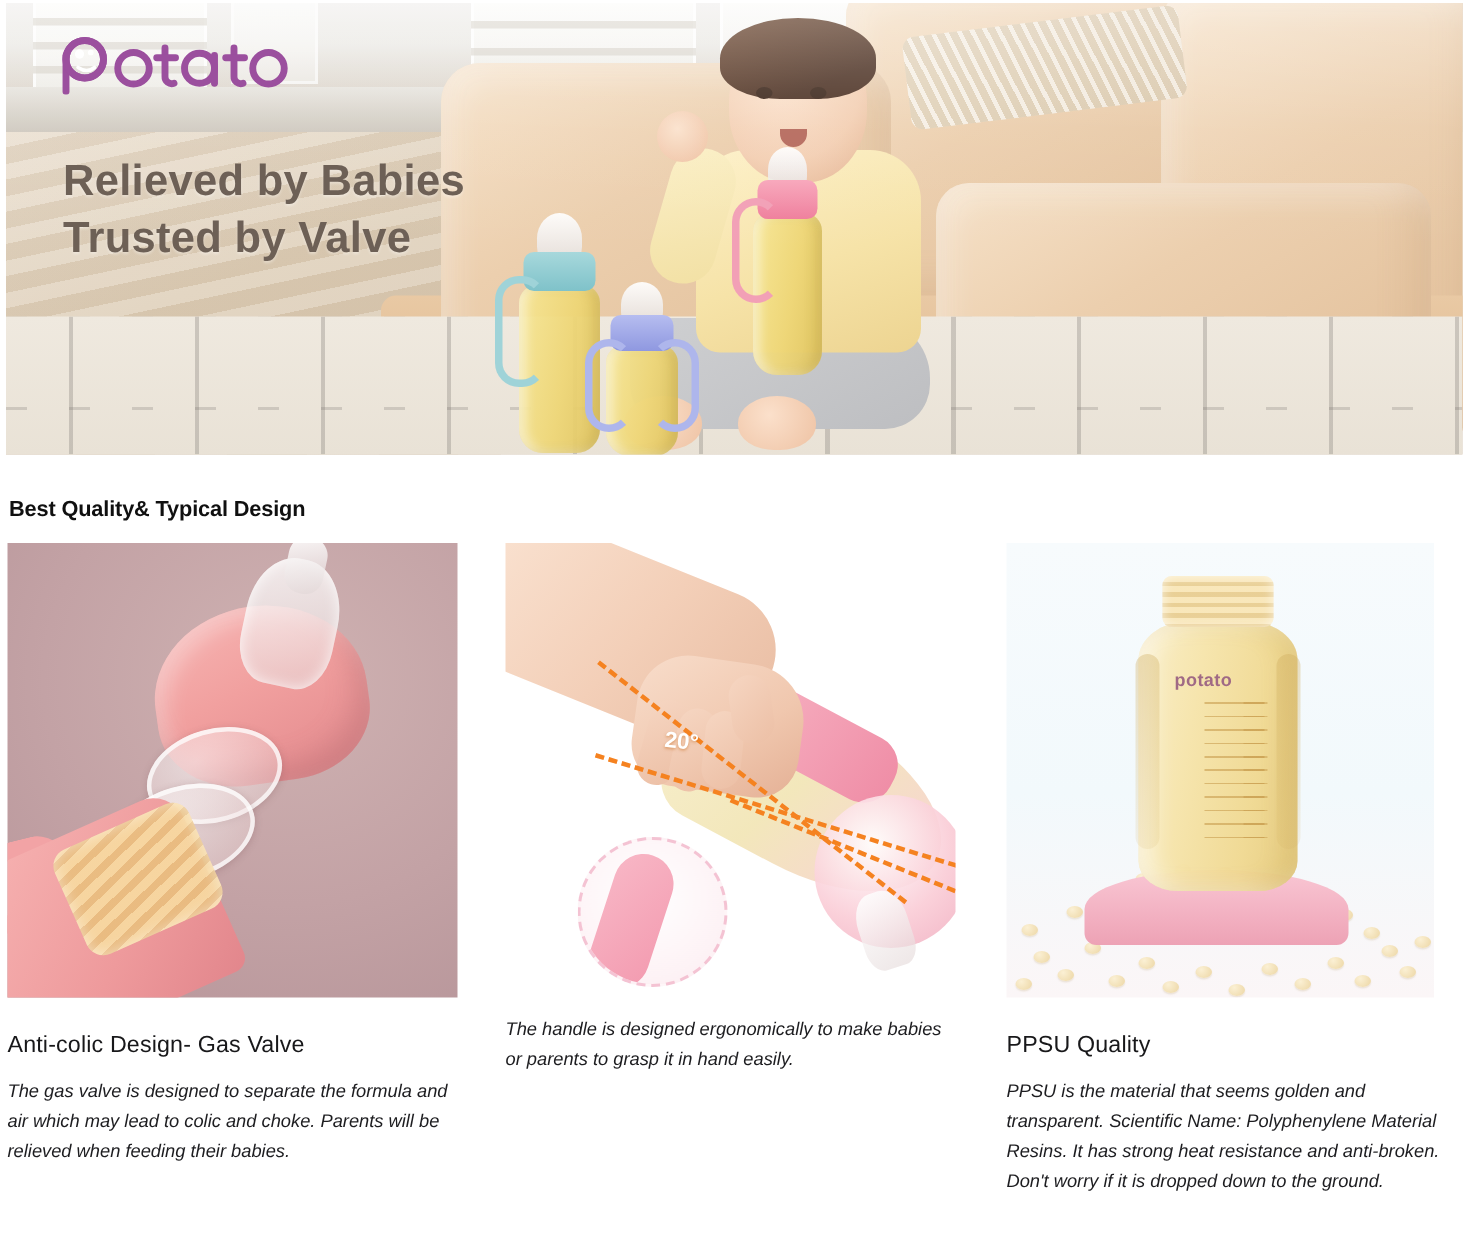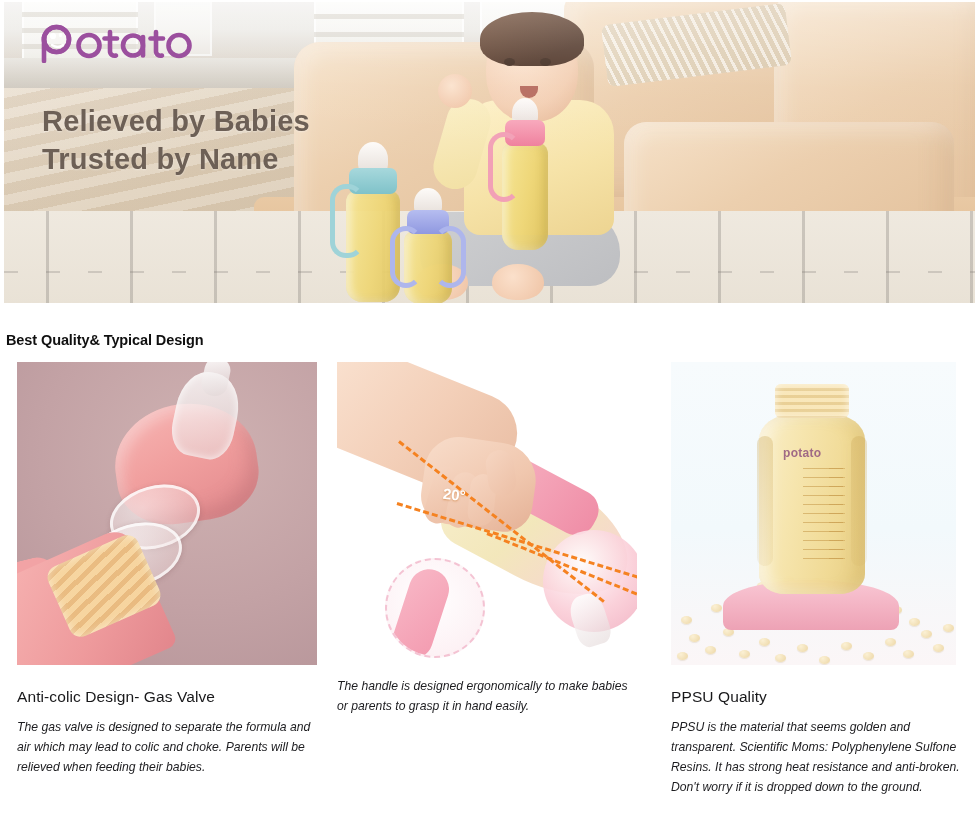--- a/index.html
+++ b/index.html
@@ -246,21 +246,21 @@
     color: #101010;
     letter-spacing: -0.1px;
   }
 
   
   .cols {
     position:absolute;
     left:0; top:362px; width:979px;
   }
   .col { position:absolute; top:0; }
-  .col-1 { left: 5px;   width: 300px; margin-left: 12px; }
+  .col-1 { left: 5px;   width: 300px; }
   .col-2 { left: 337px; width: 300px; }
   .col-3 { left: 671px; width: 305px; }
 
   .fig {
     position:relative;
     width: 100%;
     height: 303px;
     overflow:hidden;
   }
   .col-3 .fig { width: 285px; }
@@ -552,21 +552,21 @@
         </g>
         <circle cx="22.5" cy="16.5" r="12.5" fill="none" stroke="#9b4f9e" stroke-width="4.6"></circle>
         <circle cx="19" cy="13" r="3.1" fill="#ffffff"></circle>
         <circle cx="26.5" cy="12" r="1.9" fill="#ffffff"></circle>
         <path d="M18 22 q6 4 11 0" stroke="#ffffff" stroke-width="2.4" fill="none" stroke-linecap="round"></path>
       </svg>
     </div>
 
     <div class="hero-copy">
       <div>Relieved by Babies</div>
-      <div>Trusted by Name</div>
+      <div>Trusted by Valve</div>
     </div>
   </div>
 
   <div class="section-title">Best Quality&amp; Typical Design</div>
 
   <div class="cols">
 
     <div class="col col-1">
       <div class="fig fig1">
         <div class="f1-nipple-cap"></div>
@@ -638,17 +638,17 @@
           <div class="f3-body"></div>
           <div class="f3-waist-l"></div>
           <div class="f3-waist-r"></div>
           <div class="f3-neck"></div>
           <div class="f3-scale"></div>
           <div class="f3-scale2"></div>
           <div class="f3-brand">potato</div>
         </div>
       </div>
       <div class="feat-title">PPSU Quality</div>
-      <div class="feat-desc">PPSU is the material that seems golden and transparent. Scientific Moms: Polyphenylene Sulfone Resins. It has strong heat resistance and anti-broken. Don't worry if it is dropped down to the ground.</div>
+      <div class="feat-desc">PPSU is the material that seems golden and transparent. Scientific Name: Polyphenylene Material Resins. It has strong heat resistance and anti-broken. Don't worry if it is dropped down to the ground.</div>
     </div>
 
   </div>
 </div>
 
 </body></html>

